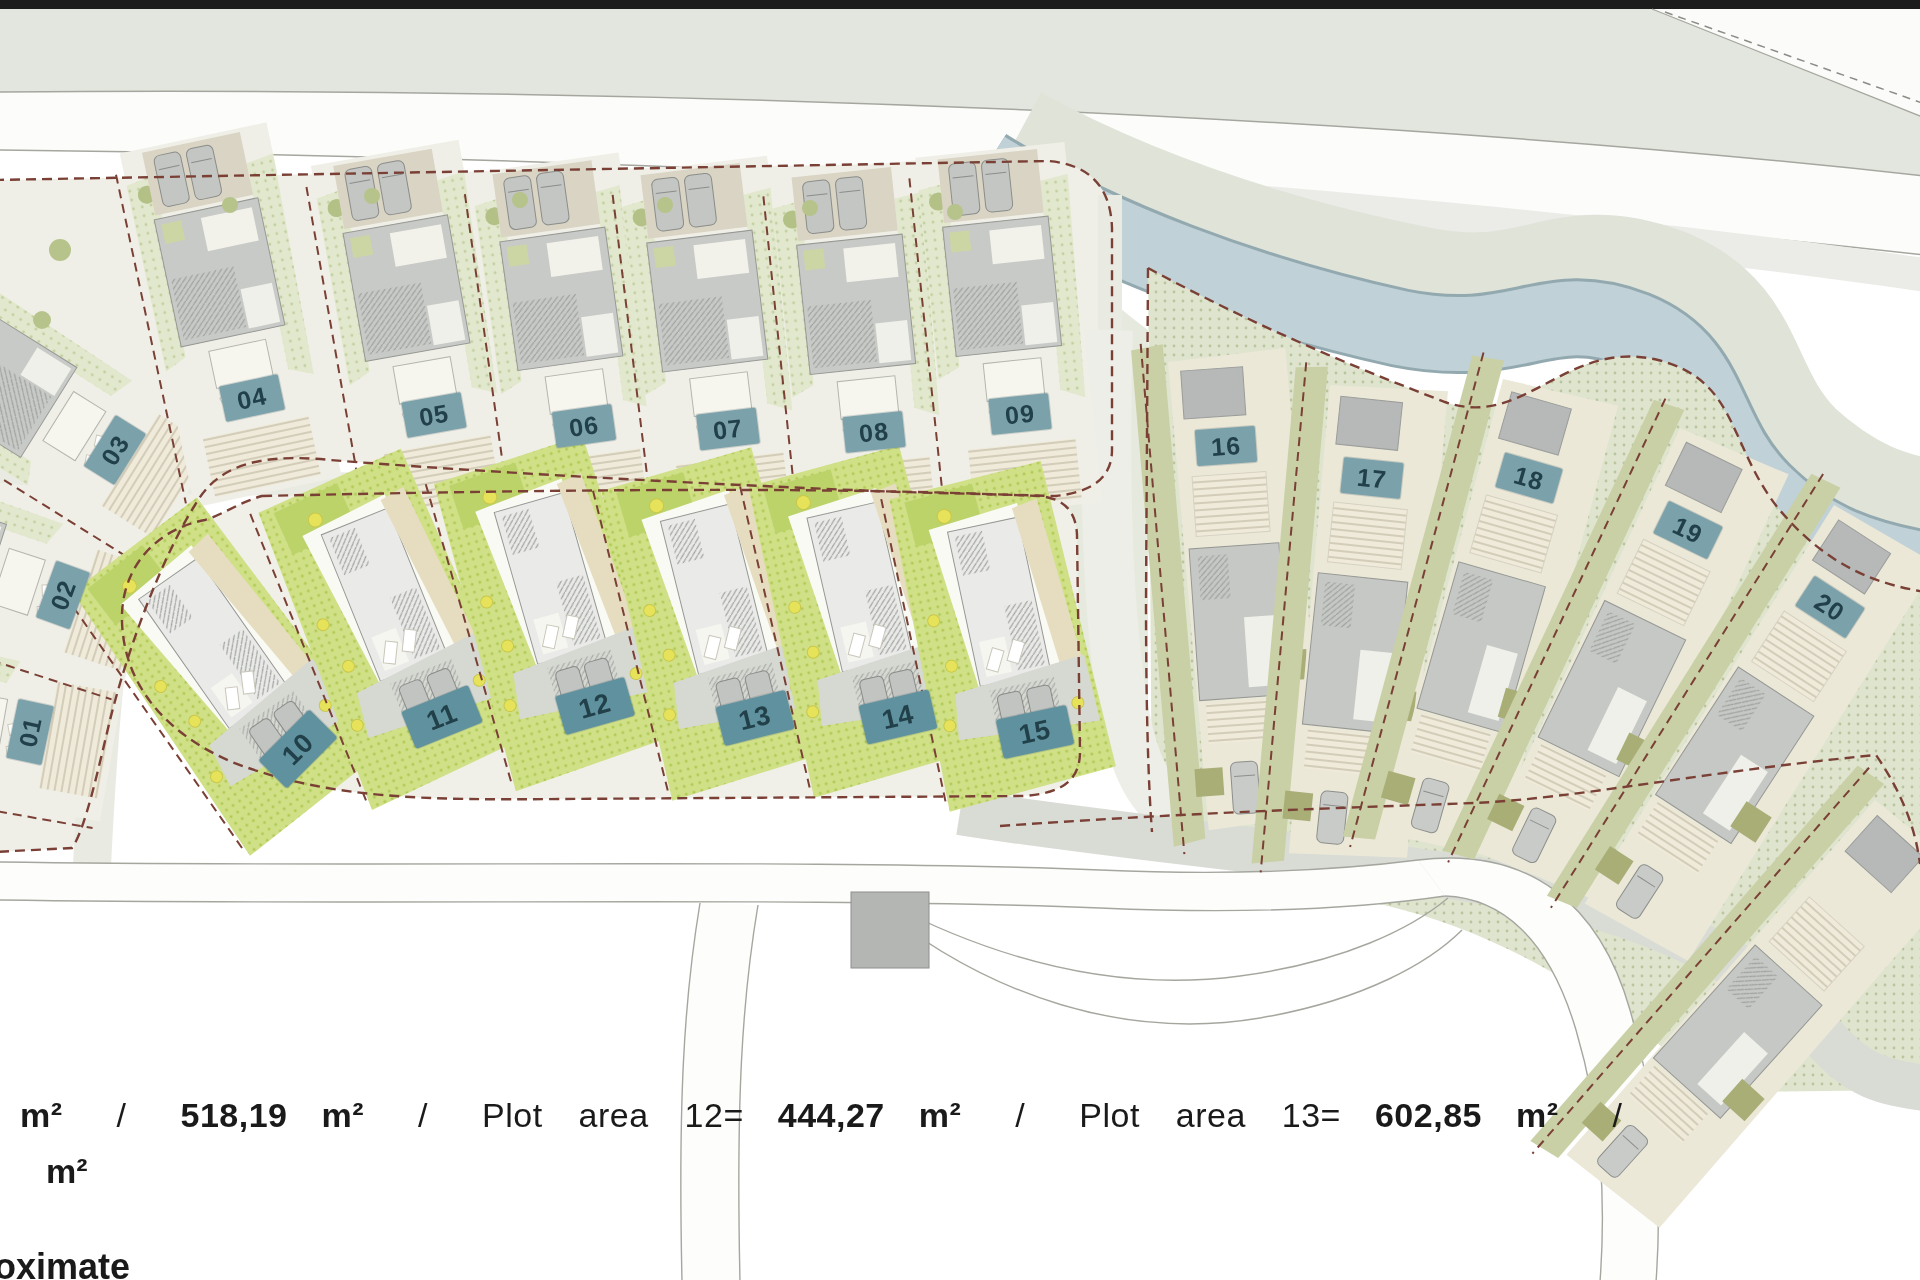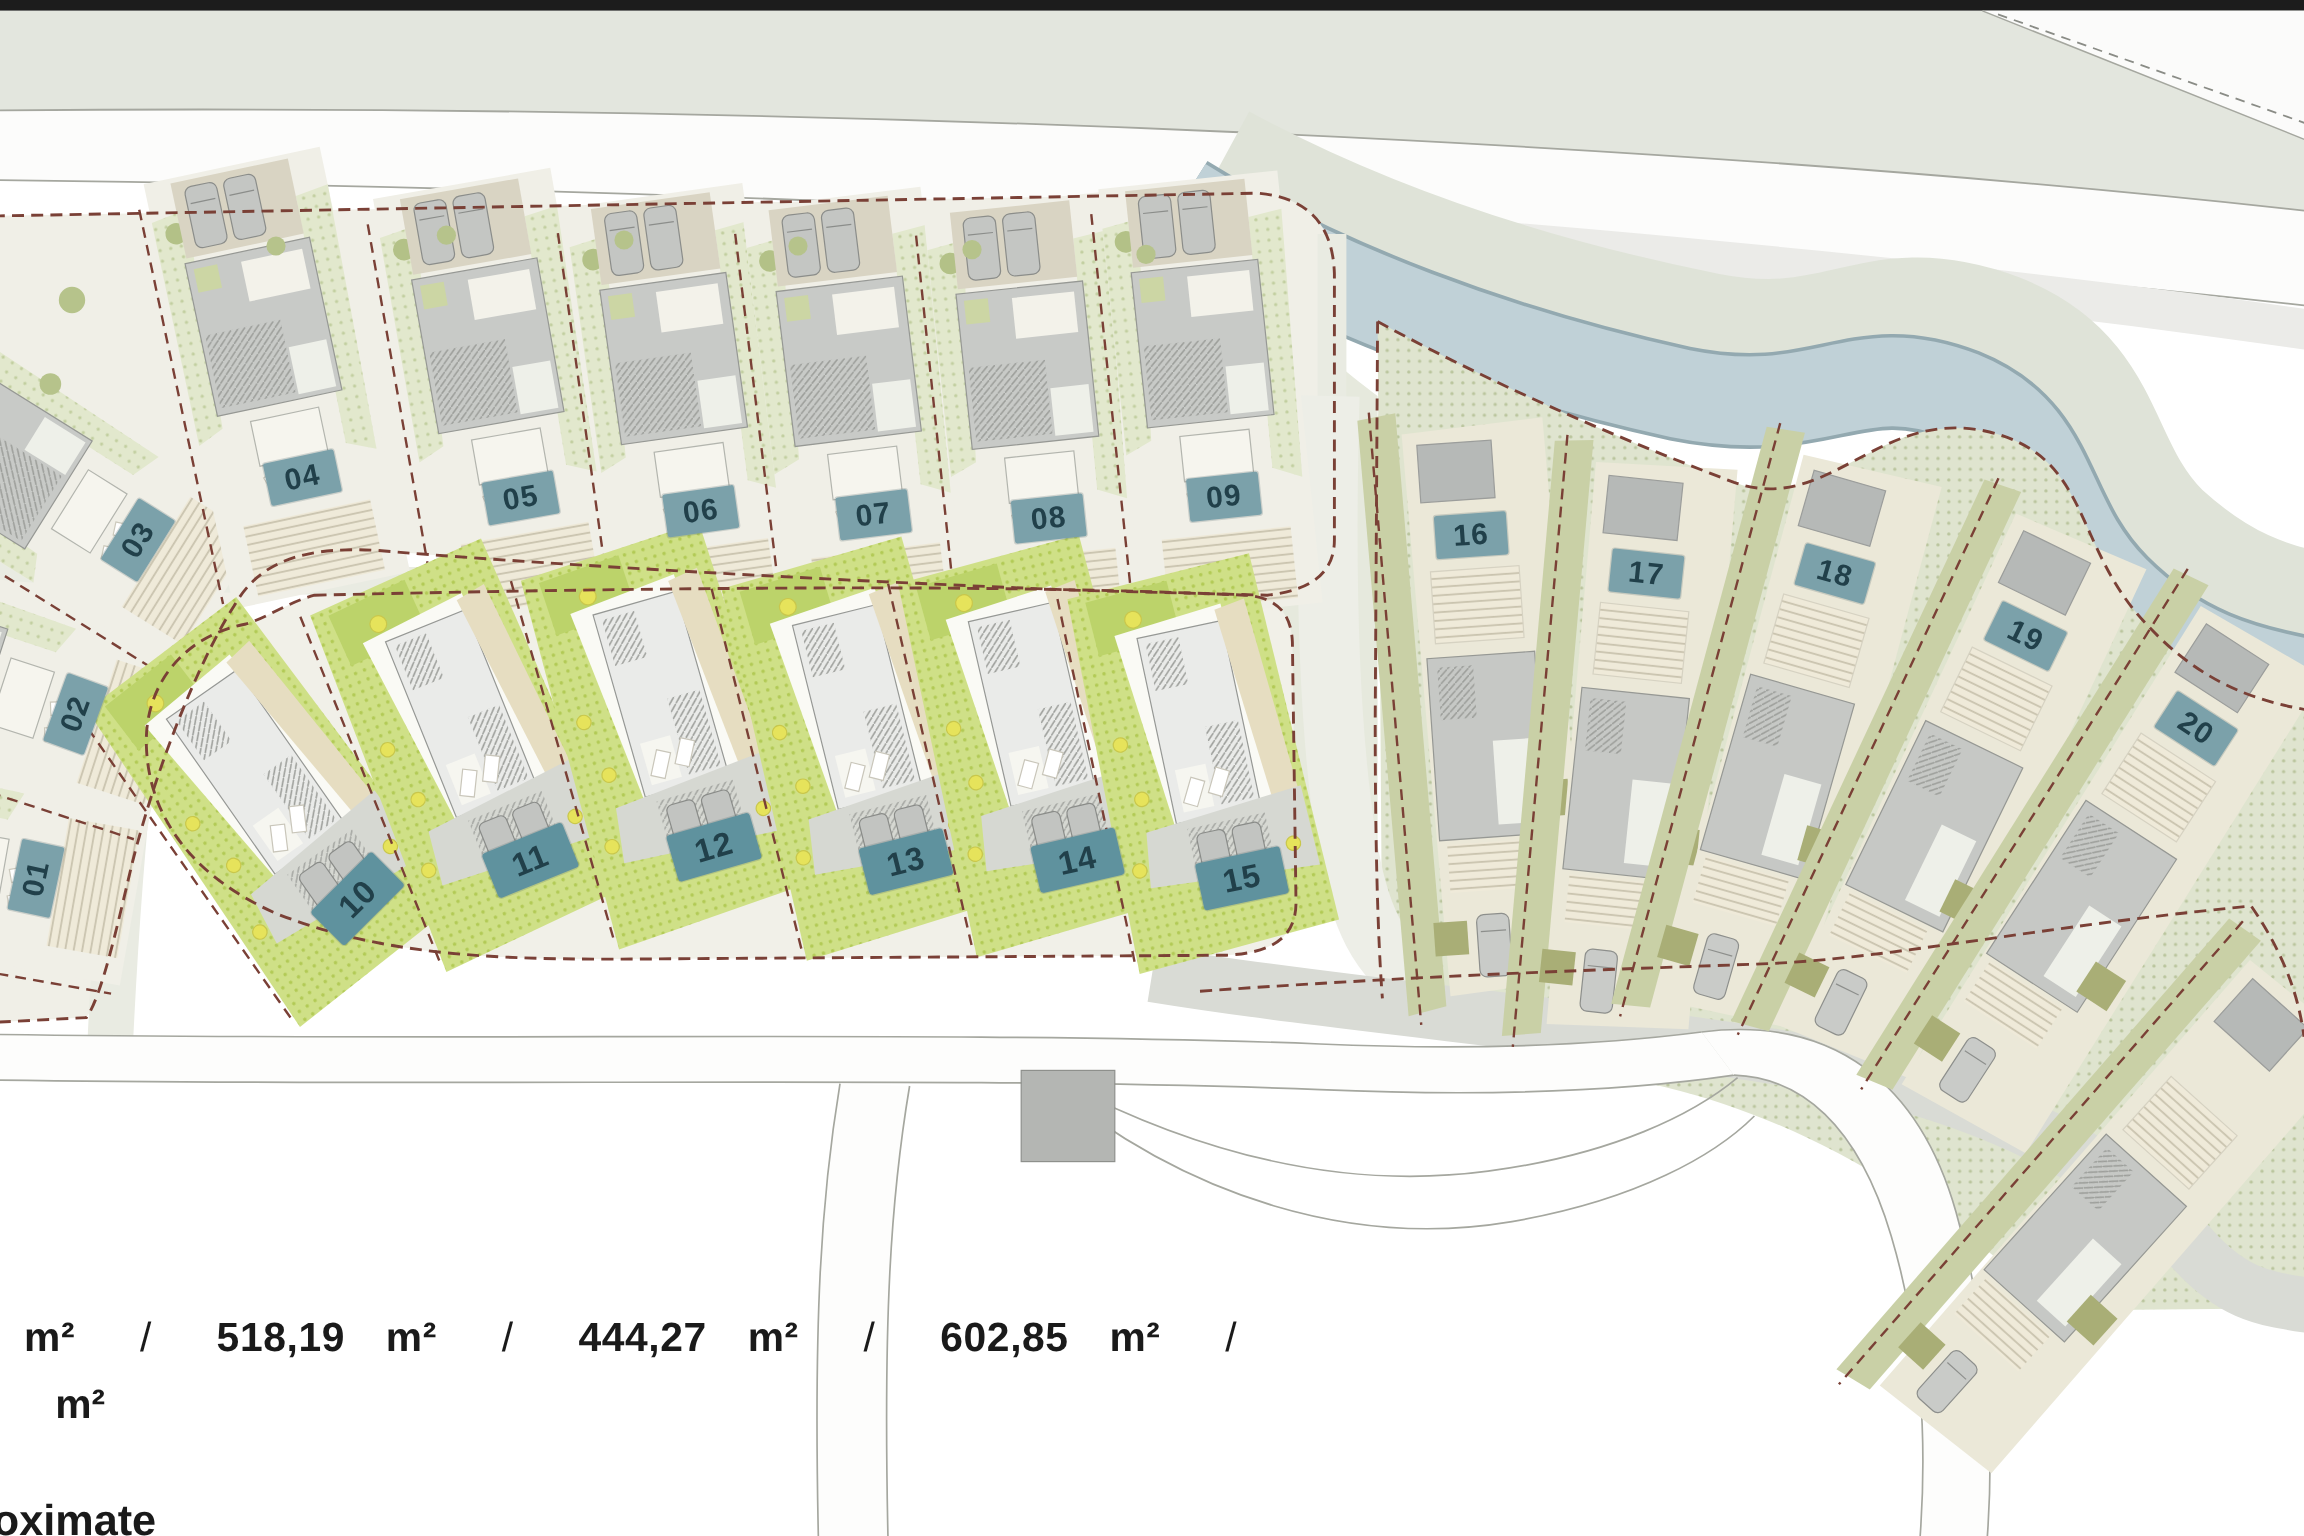--- a/index.html
+++ b/index.html
@@ -229,23 +229,25 @@
 <div class="badge" style="left:1499px;top:460px;transform:rotate(16deg)">18</div>
 <div class="badge" style="left:1658px;top:512px;transform:rotate(26deg)">19</div>
 <div class="badge" style="left:1800px;top:589px;transform:rotate(33deg)">20</div>
 
 <div class="legend">
   <span class="seg b">m²</span>
   <span class="seg slash">/</span>
   <span class="seg b">518,19</span>
   <span class="seg b">m²</span>
   <span class="seg slash">/</span>
+  <span class="seg">Plot area 12=</span>
   <span class="seg b">444,27</span>
   <span class="seg b">m²</span>
   <span class="seg slash">/</span>
+  <span class="seg">Plot area 13=</span>
   <span class="seg b">602,85</span>
   <span class="seg b">m²</span>
   <span class="seg slash">/</span>
 
 </div>
 <div class="line2">m²</div>
 <div class="line3">oximate</div>
 
 </div>
 

